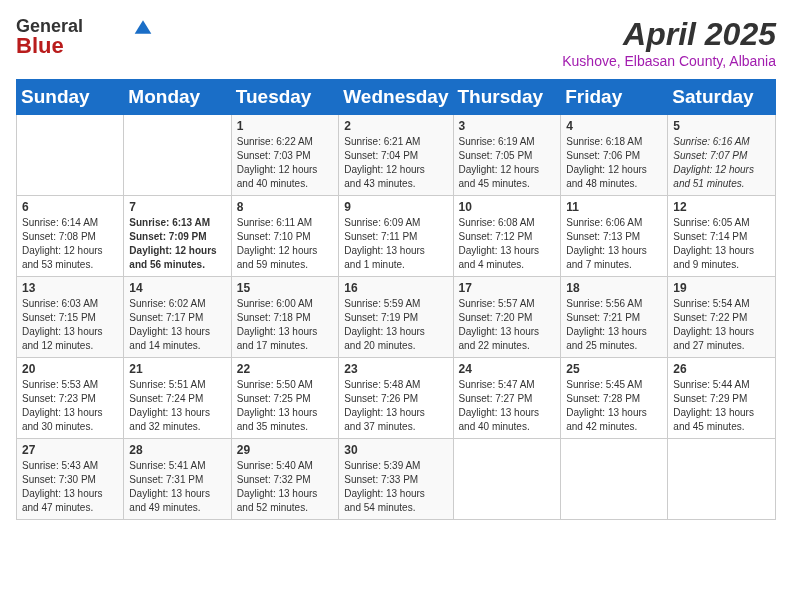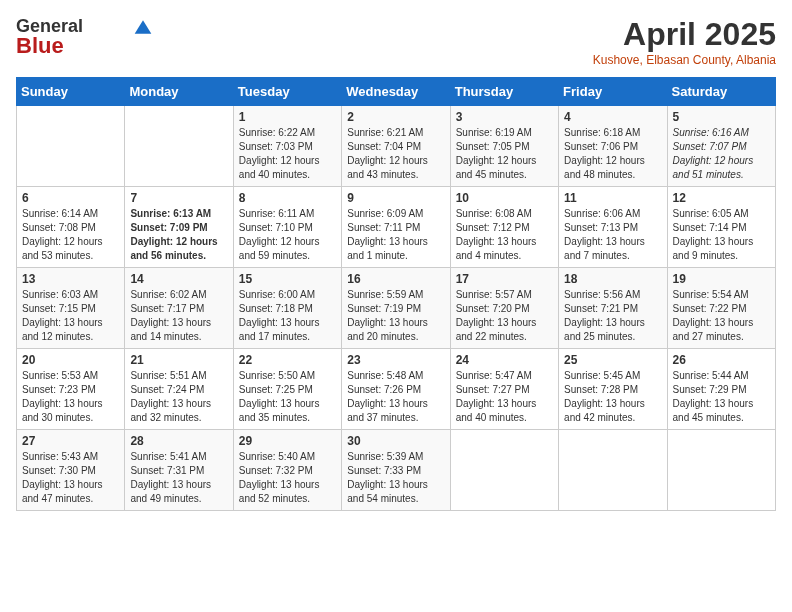--- a/index.html
+++ b/index.html
@@ -31,34 +31,35 @@
       height: 20px;
       margin-left: 2px;
     }
     .title-area {
       text-align: right;
     }
     .month-title {
       font-size: 32px;
       font-weight: bold;
       color: #333;
+      font-style: italic;
     }
     .subtitle {
-      font-size: 12px;
-      color: #c2410c;
+      font-size: 14px;
+      color: #a21caf;
     }
     .calendar {
       width: 100%;
       border-collapse: collapse;
       border: 1px solid #ccc;
     }
     .calendar th {
       background-color: #1a6ec7;
       color: #fff;
-      font-size: 13px;
+      font-size: 19px;
       font-weight: bold;
       padding: 6px 4px;
       text-align: left;
       border: 1px solid #1a6ec7;
     }
     .calendar td {
       vertical-align: top;
       border: 1px solid #ccc;
       padding: 4px 5px;
       width: 108px;

